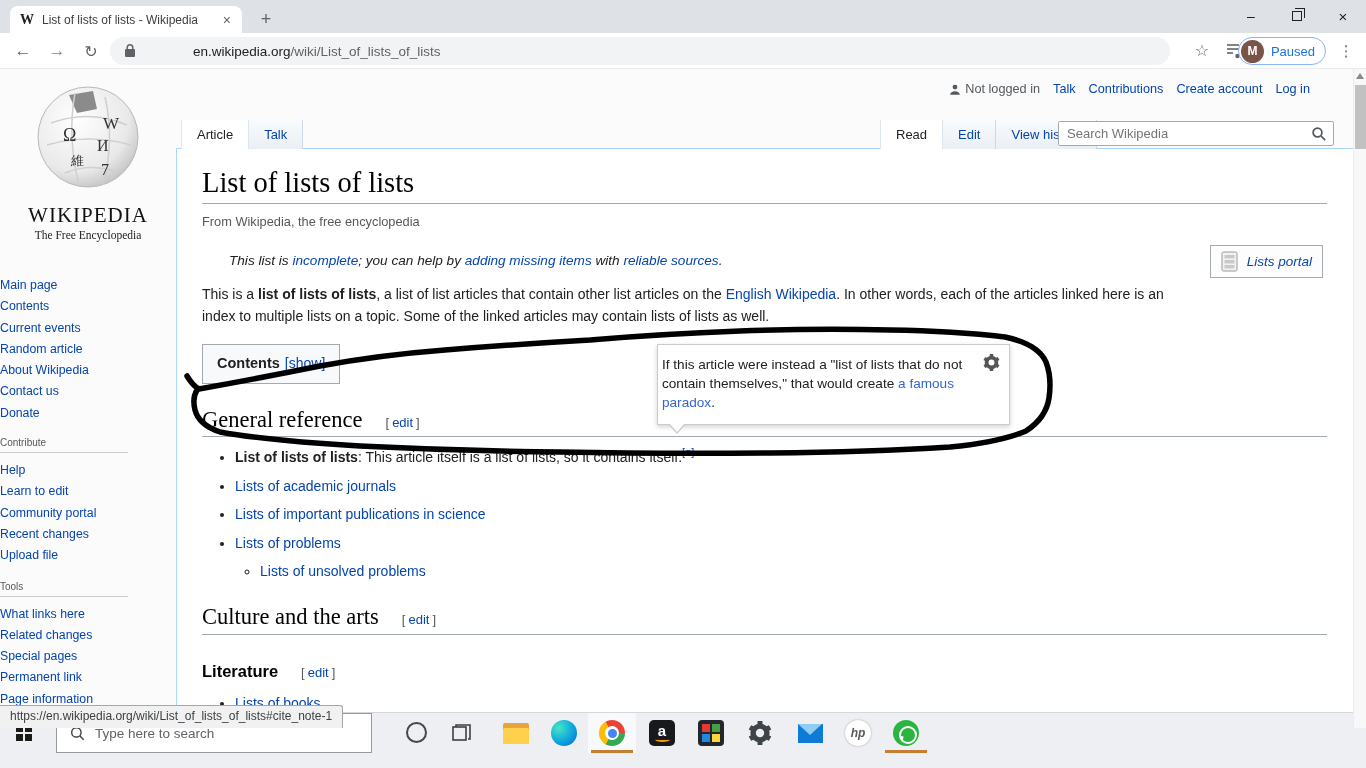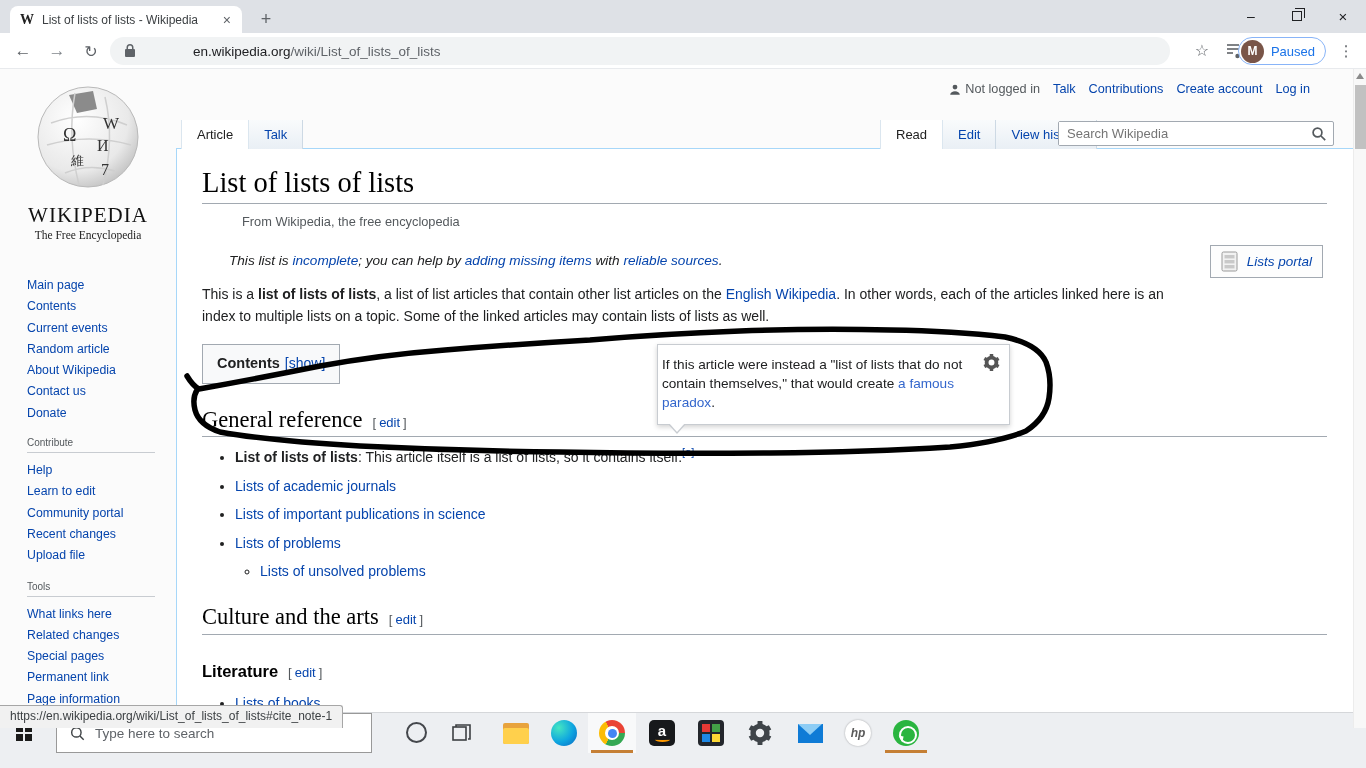--- a/index.html
+++ b/index.html
@@ -34,21 +34,21 @@
   
   .page { position:absolute; top:69px; left:0; width:1366px; height:659px; background:#fbfbfb; }
   .content { position:absolute; left:176px; top:79px; right:13px; bottom:0; background:#fff; border-left:1px solid #a7d7f9; border-top:1px solid #a7d7f9; padding:18px 26px 0 25px; font-size:14px; color:#202122; line-height:21.5px; overflow:hidden; }
   a.bl { color:#0645ad; text-decoration:none; cursor:pointer; }
 
   
   .sidebar { position:absolute; left:0; top:0; width:176px; height:100%; padding-top:14px; }
   .logo-wrap { text-align:center; }
   .wordmark { font-family:"Liberation Serif", serif; font-size:21px; letter-spacing:1px; color:#111; margin-top:4px; }
   .tagline { font-family:"Liberation Serif", serif; font-size:11.5px; color:#222; margin-top:1px; }
-  .side-group { margin-top:33px; padding-left:27px; }
+  .side-group { margin-top:33px; }
   .side-group.g2 { margin-top:14px; } .side-group.g3 { margin-top:15px; }
   .side-head { font-size:10px; color:#54595d; padding-bottom:4px; border-bottom:1px solid #c8ccd1; width:128px; margin-bottom:6px; }
   .side-group ul { list-style:none; }
   .side-group li { line-height:19.3px; }
   .side-group a { font-size:12.3px; color:#0645ad; text-decoration:none; }
 
   
   .personal { position:absolute; top:13px; right:56px; font-size:12.7px; display:flex; gap:13px; align-items:center; }
   .personal a { color:#0645ad; text-decoration:none; }
   .personal .plain { color:#54595d; display:flex; align-items:center; gap:4px; }
@@ -57,31 +57,31 @@
   .ptab { padding:0 15px; display:flex; align-items:center; font-size:13px; }
   .ptab.active { background:#fff; color:#222; border-left:1px solid #dbe6ef; border-right:1px solid #dbe6ef; }
   .ptab.linkish { background:linear-gradient(#f9fbfc,#e9eff5); border-right:1px solid #cdd9e4; }
   .ptab.linkish a { color:#0645ad; text-decoration:none; }
   .wiki-search { position:absolute; left:1058px; top:52px; width:276px; height:25px; border:1px solid #a2a9b1; border-radius:2px; background:#fff; z-index:5; }
   .wiki-search input { width:240px; height:100%; border:none; outline:none; padding:0 0 0 8px; font-size:13px; font-family:"Liberation Sans",sans-serif; color:#202122; }
   .wiki-search .mag { position:absolute; right:6px; top:4px; }
 
   
   h1.title { font-family:"Liberation Serif", serif; font-weight:400; font-size:28.5px; line-height:32px; color:#000; border-bottom:1px solid #a2a9b1; padding-bottom:4px; }
-  .subtitle { font-size:12.8px; color:#54595d; margin-top:7px;margin-left:40px; }
+  .subtitle { font-size:12.8px; color:#54595d; margin-top:7px; }
   .portalbox { float:right; margin:12px 4px 8px 18px; border:1px solid #a2a9b1; background:#fdfdfd; padding:5px 10px; display:flex; align-items:center; gap:9px; }
   .portalbox a { font-size:13.5px; font-style:italic; color:#0645ad; text-decoration:none; }
   .hatnote { font-style:italic; font-size:13.6px; padding-left:27px; margin-top:17px; }
   .intro { margin-top:13px; max-width:1105px; }
   .contentsbox { display:inline-block; margin-top:17px; border:1px solid #a2a9b1; background:#f8f9fa; padding:8px 14px; }
   .contentsbox b { font-size:14.5px; }
   .contentsbox a { color:#0645ad; text-decoration:none; margin-left:5px; }
   h2.sec { font-family:"Liberation Serif", serif; font-weight:400; font-size:22.5px; color:#000; margin-top:25px; padding-bottom:3px; border-bottom:1px solid #a2a9b1; clear:none; }
   h3.subsec { font-size:16.5px; font-weight:bold; color:#000; margin-top:26px; }
-  .editsec { font-size:13px; font-family:"Liberation Sans",sans-serif; color:#54595d; margin-left:10px; font-weight:400; font-style:normal; }
+  .editsec { font-size:13px; font-family:"Liberation Sans",sans-serif; color:#54595d; margin-left:23px; font-weight:400; font-style:normal; }
   .editsec a { color:#0645ad; text-decoration:none; padding:0 3px; }
   ul.wlist { margin:11px 0 0 6px; padding-left:27px; }
   ul.wlist li { margin-bottom:9.5px; line-height:19px; }
   ul.wlist ul { margin-top:9.5px; padding-left:25px; }
   ul.wlist a { color:#0645ad; text-decoration:none; }
   sup.ref { font-size:11px; line-height:0; }
   sup.ref a { color:#0645ad; text-decoration:none; }
 
   
   .tooltip { position:absolute; left:657px; top:275px; width:353px; background:#fff; border:1px solid #c8ccd1; box-shadow:0 2px 5px rgba(0,0,0,.18); padding:10px 38px 12px 4px; font-size:13.6px; line-height:19px; color:#202122; z-index:30; }

